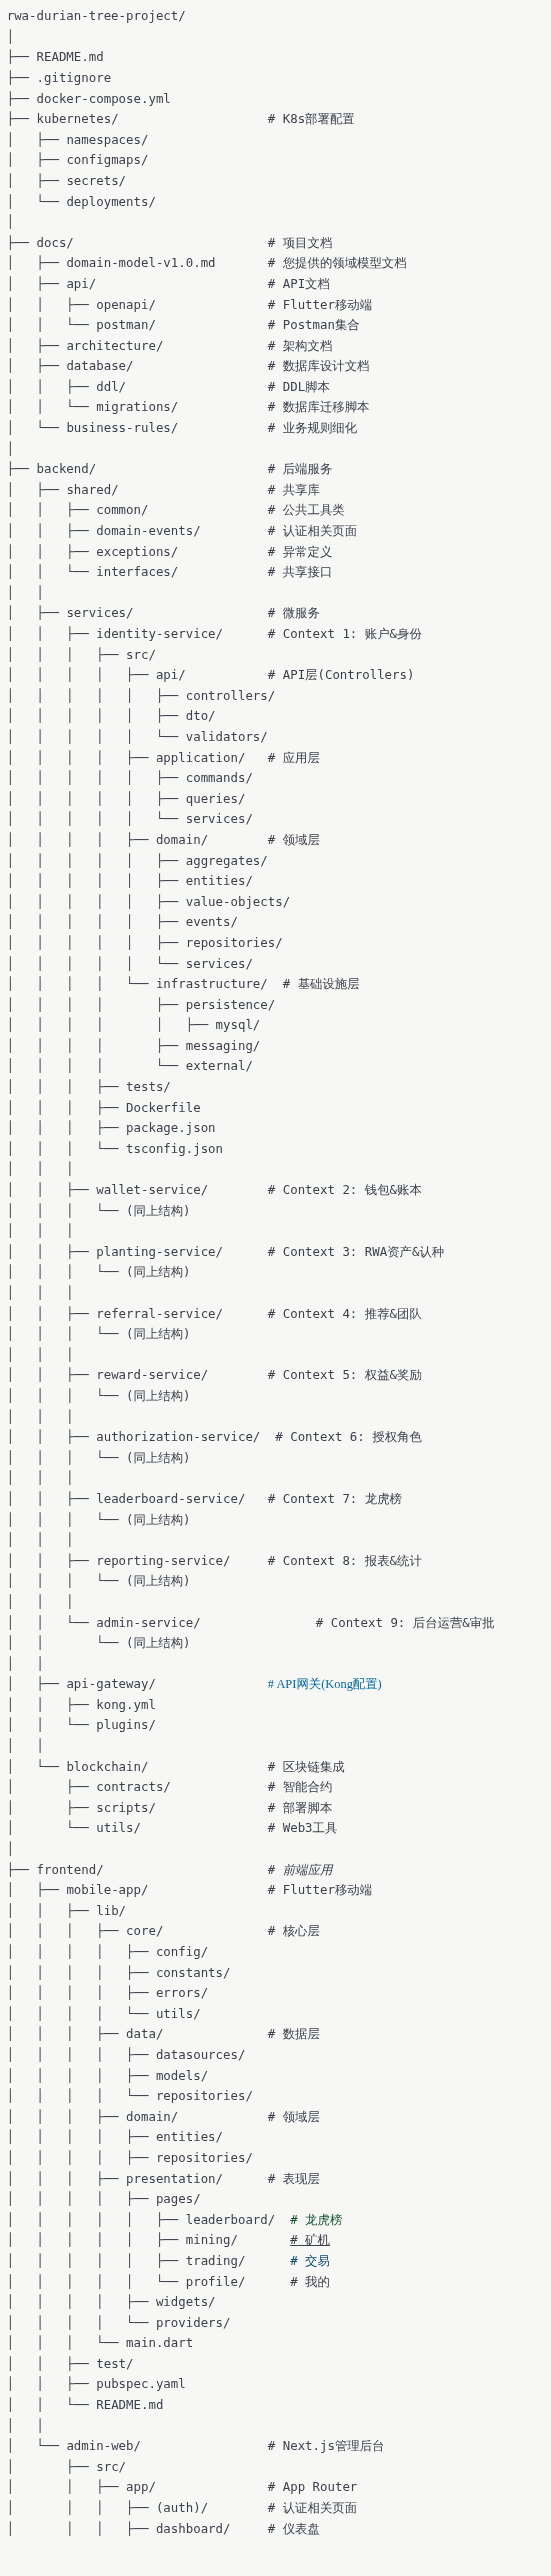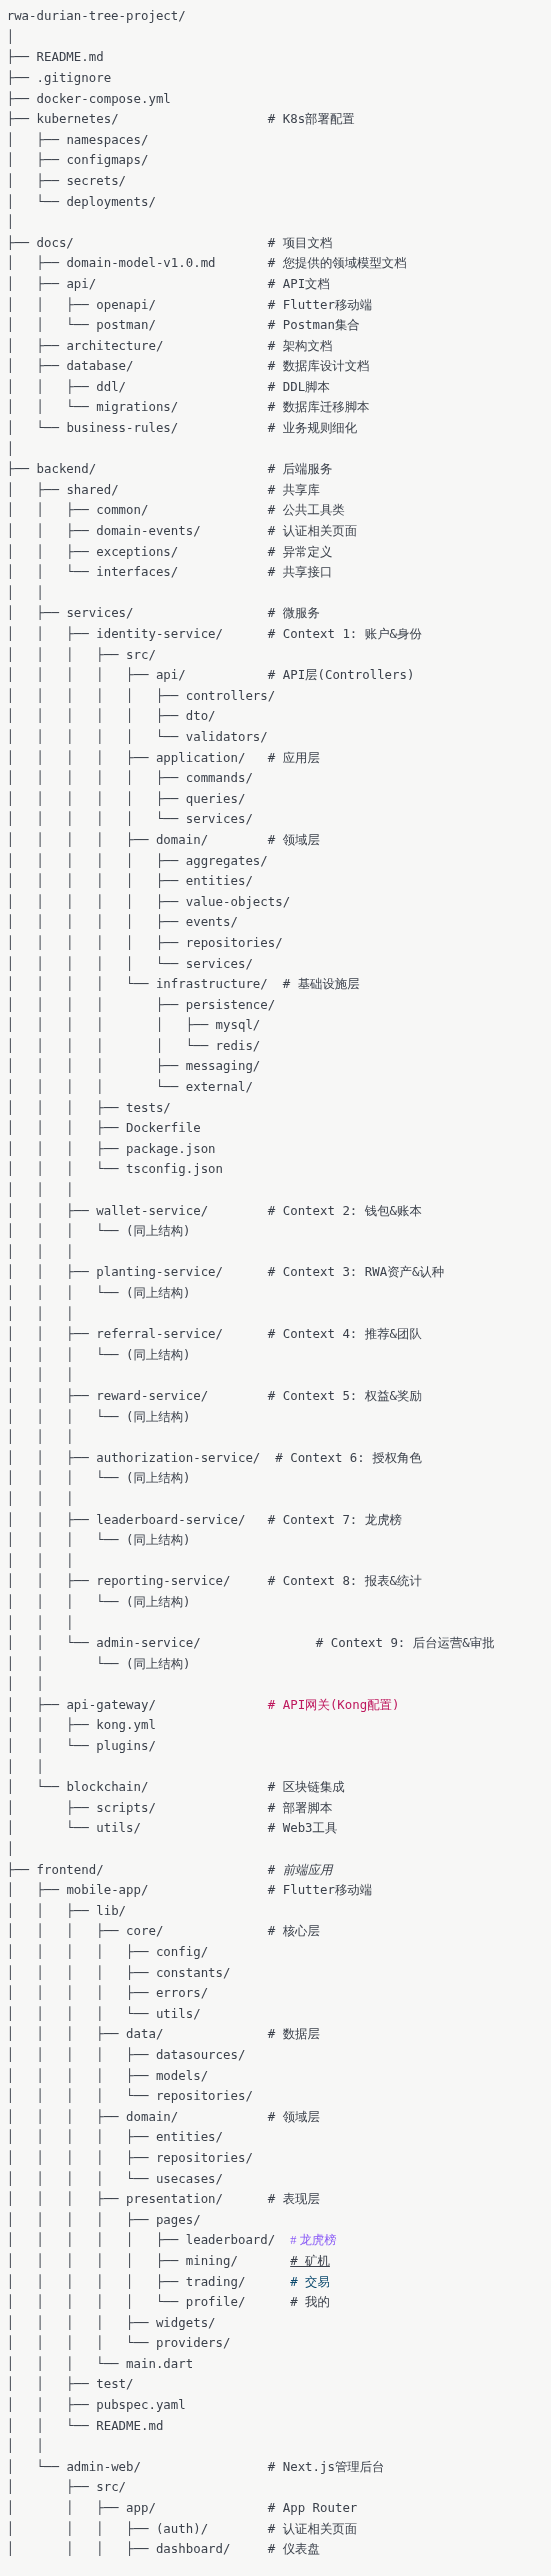--- a/index.html
+++ b/index.html
@@ -78,21 +78,20 @@
     <div class="line"><span class="prefix">│   │   │   │   ├── </span><span class="node">domain/</span><span class="gap">        </span><span class="comment" style="color: rgb(59, 65, 75);"># 领域层</span></div>
     <div class="line"><span class="prefix">│   │   │   │   │   ├── </span><span class="node">aggregates/</span></div>
     <div class="line"><span class="prefix">│   │   │   │   │   ├── </span><span class="node">entities/</span></div>
     <div class="line"><span class="prefix">│   │   │   │   │   ├── </span><span class="node">value-objects/</span></div>
     <div class="line"><span class="prefix">│   │   │   │   │   ├── </span><span class="node">events/</span></div>
     <div class="line"><span class="prefix">│   │   │   │   │   ├── </span><span class="node">repositories/</span></div>
     <div class="line"><span class="prefix">│   │   │   │   │   └── </span><span class="node">services/</span></div>
     <div class="line"><span class="prefix">│   │   │   │   └── </span><span class="node">infrastructure/</span><span class="gap">  </span><span class="comment" style="color: rgb(59, 65, 75);"># 基础设施层</span></div>
     <div class="line"><span class="prefix">│   │   │   │       ├── </span><span class="node">persistence/</span></div>
     <div class="line"><span class="prefix">│   │   │   │       │   ├── </span><span class="node">mysql/</span></div>
-    <div class="line"><span class="prefix">│   │   │   │       │   └── </span><span class="node">redis/</span></div>
     <div class="line"><span class="prefix">│   │   │   │       ├── </span><span class="node">messaging/</span></div>
     <div class="line"><span class="prefix">│   │   │   │       └── </span><span class="node">external/</span></div>
     <div class="line"><span class="prefix">│   │   │   ├── </span><span class="node">tests/</span></div>
     <div class="line"><span class="prefix">│   │   │   ├── </span><span class="node">Dockerfile</span></div>
     <div class="line"><span class="prefix">│   │   │   ├── </span><span class="node">package.json</span></div>
     <div class="line"><span class="prefix">│   │   │   └── </span><span class="node">tsconfig.json</span></div>
     <div class="line"><span class="prefix">│   │   │</span></div>
     <div class="line"><span class="prefix">│   │   ├── </span><span class="node">wallet-service/</span><span class="gap">        </span><span class="comment" style="color: rgb(59, 65, 75);"># Context 2: 钱包&amp;账本</span></div>
     <div class="line"><span class="prefix">│   │   │   └── </span><span class="node">(同上结构)</span></div>
     <div class="line"><span class="prefix">│   │   │</span></div>
@@ -110,47 +109,47 @@
     <div class="line"><span class="prefix">│   │   │</span></div>
     <div class="line"><span class="prefix">│   │   ├── </span><span class="node">leaderboard-service/</span><span class="gap">   </span><span class="comment" style="color: rgb(59, 65, 75);"># Context 7: 龙虎榜</span></div>
     <div class="line"><span class="prefix">│   │   │   └── </span><span class="node">(同上结构)</span></div>
     <div class="line"><span class="prefix">│   │   │</span></div>
     <div class="line"><span class="prefix">│   │   ├── </span><span class="node">reporting-service/</span><span class="gap">     </span><span class="comment" style="color: rgb(59, 65, 75);"># Context 8: 报表&amp;统计</span></div>
     <div class="line"><span class="prefix">│   │   │   └── </span><span class="node">(同上结构)</span></div>
     <div class="line"><span class="prefix">│   │   │</span></div>
     <div class="line"><span class="prefix">│   │   └── </span><span class="node">admin-service/</span><span class="gap">         </span><span class="comment" style="color: rgb(59, 65, 75); margin-left: 48px;"># Context 9: 后台运营&amp;审批</span></div>
     <div class="line"><span class="prefix">│   │       └── </span><span class="node">(同上结构)</span></div>
     <div class="line"><span class="prefix">│   │</span></div>
-    <div class="line"><span class="prefix">│   ├── </span><span class="node">api-gateway/</span><span class="gap">               </span><span class="comment" style="color: #be185d;"># API网关(Kong配置)</span></div>
+    <div class="line"><span class="prefix">│   ├── </span><span class="node">api-gateway/</span><span class="gap">               </span><span class="comment" style="color: #0369a1; font-family: Liberation Serif, serif;"># API网关(Kong配置)</span></div>
     <div class="line"><span class="prefix">│   │   ├── </span><span class="node">kong.yml</span></div>
     <div class="line"><span class="prefix">│   │   └── </span><span class="node">plugins/</span></div>
     <div class="line"><span class="prefix">│   │</span></div>
     <div class="line"><span class="prefix">│   └── </span><span class="node">blockchain/</span><span class="gap">                </span><span class="comment" style="color: rgb(59, 65, 75);"># 区块链集成</span></div>
+    <div class="line"><span class="prefix">│       ├── </span><span class="node">contracts/</span><span class="gap">             </span><span class="comment" style="color: rgb(59, 65, 75);"># 智能合约</span></div>
     <div class="line"><span class="prefix">│       ├── </span><span class="node">scripts/</span><span class="gap">               </span><span class="comment" style="color: rgb(59, 65, 75);"># 部署脚本</span></div>
     <div class="line"><span class="prefix">│       └── </span><span class="node">utils/</span><span class="gap">                 </span><span class="comment" style="color: rgb(59, 65, 75); text-align: right;"># Web3工具</span></div>
     <div class="line"><span class="prefix">│</span></div>
     <div class="line"><span class="prefix">├── </span><span class="node">frontend/</span><span class="gap">                      </span><span class="comment" style="color: rgb(59, 65, 75); font-style: italic;"># 前端应用</span></div>
     <div class="line"><span class="prefix">│   ├── </span><span class="node">mobile-app/</span><span class="gap">                </span><span class="comment" style="color: rgb(59, 65, 75);"># Flutter移动端</span></div>
     <div class="line"><span class="prefix">│   │   ├── </span><span class="node">lib/</span></div>
     <div class="line"><span class="prefix">│   │   │   ├── </span><span class="node">core/</span><span class="gap">              </span><span class="comment" style="color: rgb(59, 65, 75);"># 核心层</span></div>
     <div class="line"><span class="prefix">│   │   │   │   ├── </span><span class="node">config/</span></div>
     <div class="line"><span class="prefix">│   │   │   │   ├── </span><span class="node">constants/</span></div>
     <div class="line"><span class="prefix">│   │   │   │   ├── </span><span class="node">errors/</span></div>
     <div class="line"><span class="prefix">│   │   │   │   └── </span><span class="node">utils/</span></div>
     <div class="line"><span class="prefix">│   │   │   ├── </span><span class="node">data/</span><span class="gap">              </span><span class="comment" style="color: rgb(59, 65, 75);"># 数据层</span></div>
     <div class="line"><span class="prefix">│   │   │   │   ├── </span><span class="node">datasources/</span></div>
     <div class="line"><span class="prefix">│   │   │   │   ├── </span><span class="node">models/</span></div>
     <div class="line"><span class="prefix">│   │   │   │   └── </span><span class="node">repositories/</span></div>
     <div class="line"><span class="prefix">│   │   │   ├── </span><span class="node">domain/</span><span class="gap">            </span><span class="comment" style="color: rgb(59, 65, 75);"># 领域层</span></div>
     <div class="line"><span class="prefix">│   │   │   │   ├── </span><span class="node">entities/</span></div>
     <div class="line"><span class="prefix">│   │   │   │   ├── </span><span class="node">repositories/</span></div>
-    <div class="line"><span class="prefix">│   │   │   │   └── </span><span class="node">usecases/</span></div>
     <div class="line"><span class="prefix">│   │   │   ├── </span><span class="node">presentation/</span><span class="gap">      </span><span class="comment" style="color: rgb(59, 65, 75);"># 表现层</span></div>
     <div class="line"><span class="prefix">│   │   │   │   ├── </span><span class="node">pages/</span></div>
-    <div class="line"><span class="prefix">│   │   │   │   │   ├── </span><span class="node">leaderboard/</span><span class="gap">  </span><span class="comment" style="color: #8b5cf6; font-family: Liberation Serif, serif;"># 龙虎榜</span></div>
+    <div class="line"><span class="prefix">│   │   │   │   │   ├── </span><span class="node">leaderboard/</span><span class="gap">  </span><span class="comment" style="color: #14532d;"># 龙虎榜</span></div>
     <div class="line"><span class="prefix">│   │   │   │   │   ├── </span><span class="node">mining/</span><span class="gap">       </span><span class="comment" style="color: rgb(59, 65, 75); text-decoration: underline;"># 矿机</span></div>
     <div class="line"><span class="prefix">│   │   │   │   │   ├── </span><span class="node">trading/</span><span class="gap">      </span><span class="comment" style="color: #0c4a6e;"># 交易</span></div>
     <div class="line"><span class="prefix">│   │   │   │   │   └── </span><span class="node">profile/</span><span class="gap">      </span><span class="comment" style="color: rgb(59, 65, 75);"># 我的</span></div>
     <div class="line"><span class="prefix">│   │   │   │   ├── </span><span class="node">widgets/</span></div>
     <div class="line"><span class="prefix">│   │   │   │   └── </span><span class="node">providers/</span></div>
     <div class="line"><span class="prefix">│   │   │   └── </span><span class="node">main.dart</span></div>
     <div class="line"><span class="prefix">│   │   ├── </span><span class="node">test/</span></div>
     <div class="line"><span class="prefix">│   │   ├── </span><span class="node">pubspec.yaml</span></div>
     <div class="line"><span class="prefix">│   │   └── </span><span class="node">README.md</span></div>
     <div class="line"><span class="prefix">│   │</span></div>

